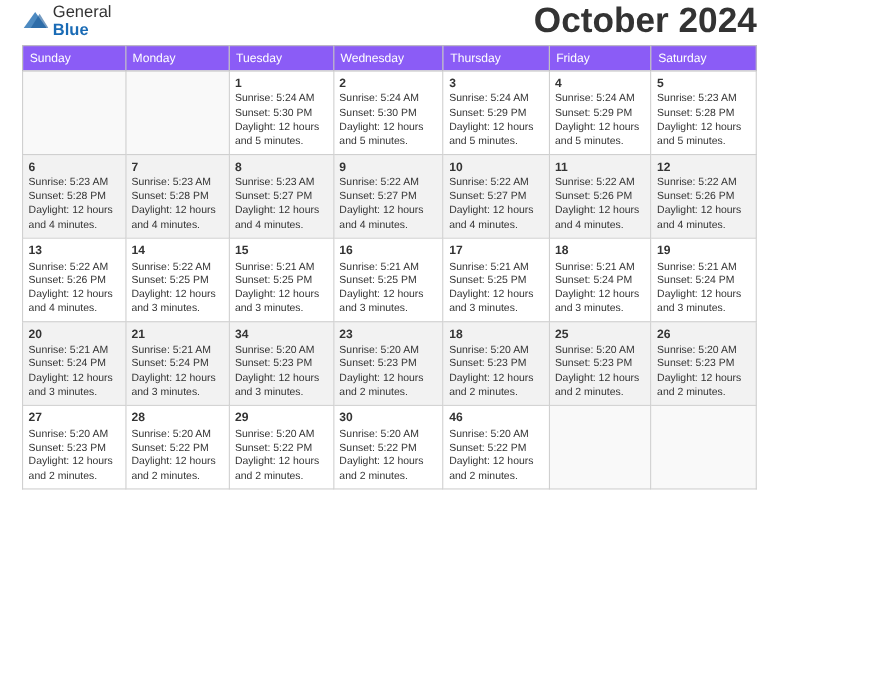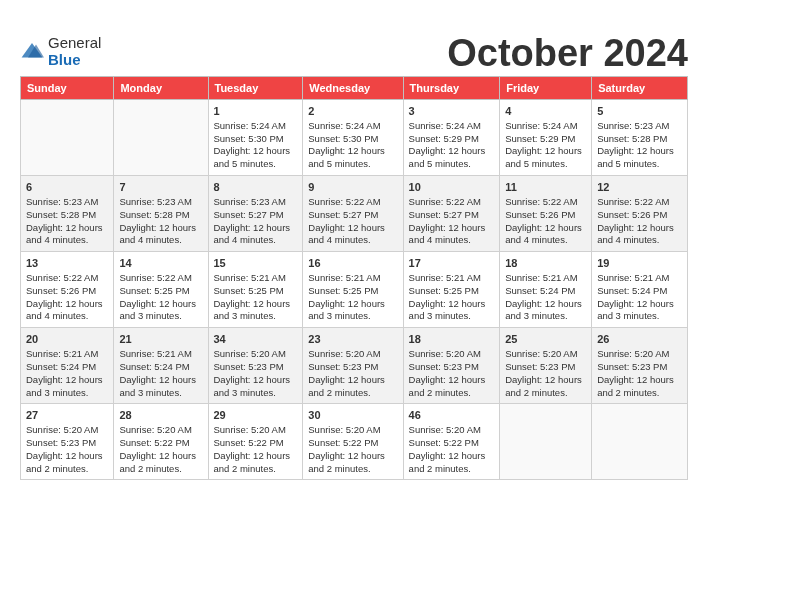--- a/index.html
+++ b/index.html
@@ -5,21 +5,21 @@
     * { box-sizing: border-box; margin: 0; padding: 0; }
     body {
       font-family: Arial, sans-serif;
       background: #fff;
       width: 792px;
       height: 612px;
       overflow: hidden;
     }
     .page {
       width: 708px;
-      padding: 34px 20px 10px 20px;
+      padding: 2px 20px 10px 20px;
     }
     .header-row {
       display: flex;
       justify-content: space-between;
       align-items: flex-start;
       margin-bottom: 4px;
     }
     .logo {
       display: flex;
       align-items: center;
@@ -29,44 +29,44 @@
       font-size: 15px;
       line-height: 1.15;
     }
     .logo-general { color: #333; font-weight: normal; }
     .logo-blue { color: #1a6bb5; font-weight: bold; margin-top: 36px; }
     .logo-icon {
       width: 24px;
       height: 20px;
     }
     .month-title {
-      font-size: 38px;
+      font-size: 32px;
       font-weight: bold;
       color: #333;
       text-align: right;
       line-height: 1;
     }
     .subtitle {
       text-align: center;
       font-size: 13px;
       color: #333;
       margin-bottom: 8px;
     }
     table {
       width: 100%;
       border-collapse: collapse;
       font-size: 9.5px;
     }
     thead tr th {
-      background-color: #ef4444;
+      background-color: #8b5cf6;
       color: #fff;
       text-align: left;
       padding: 5px 6px;
       font-size: 11px;
-      font-weight: bold;
+      font-weight: normal;
       border: 1px solid #c0c0c0;
     }
     tbody tr td {
       border: 1px solid #d0d0d0;
       vertical-align: top;
       padding: 4px 5px;
       width: 113px;
       height: 76px;
       color: #333;
       line-height: 1.35;

